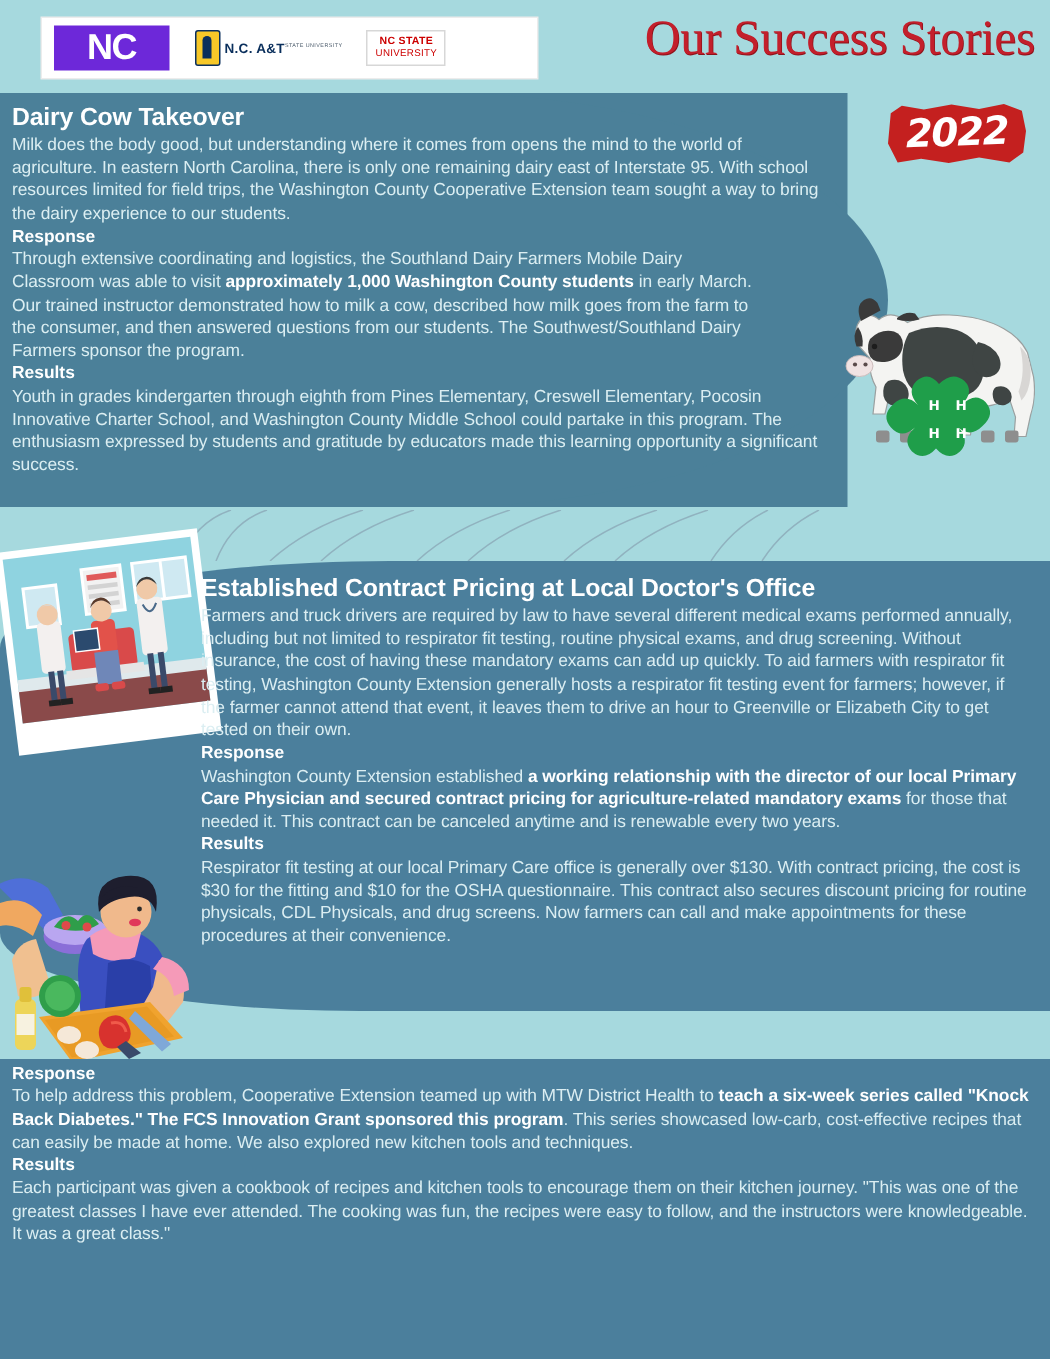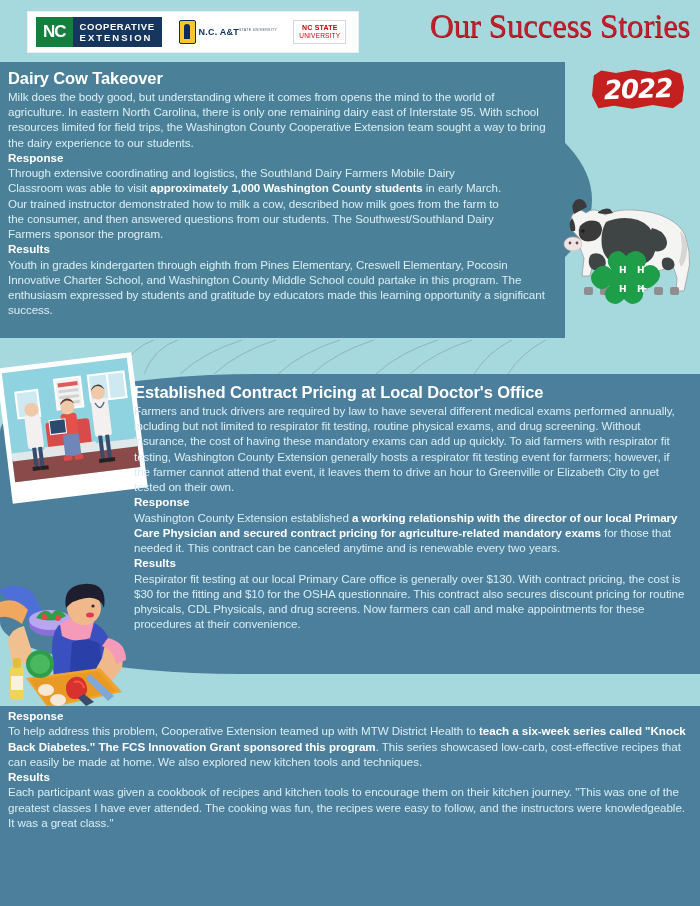--- a/index.html
+++ b/index.html
@@ -14,23 +14,23 @@
 
   
   .header{position:absolute;left:0;top:0;width:700px;height:62px;}
   .logo-band{
     position:absolute;left:28px;top:12px;width:330px;height:40px;
     background:#ffffff;display:flex;align-items:center;
     box-shadow:0 0 0 1px #ececec;
   }
   .ext-logo{display:flex;height:30px;margin-left:8px;}
   .ext-nc{
-    background:#15803d;color:#fff;font-weight:bold;font-size:17px;
+    background:#6d28d9;color:#fff;font-weight:bold;font-size:24px;
     display:flex;align-items:center;justify-content:center;
-    padding:0 7px;letter-spacing:-1px;font-family:"Liberation Sans",sans-serif;
+    padding:0 22px;letter-spacing:-1px;font-family:"Liberation Sans",sans-serif;
   }
   .ext-coop{
     background:#17365e;color:#fff;display:flex;flex-direction:column;
     justify-content:center;padding:0 7px;
   }
   .ext-coop span{
     font-size:9.5px;font-weight:bold;letter-spacing:0.6px;line-height:11px;
     display:block;
   }
   .ext-coop span.l2{letter-spacing:2.0px;}
@@ -139,24 +139,20 @@
 </head>
 <body>
 
 <div class="page">
 
   <div class="header">
 
     <div class="logo-band">
       <div class="ext-logo">
         <div class="ext-nc">NC</div>
-        <div class="ext-coop">
-          <span class="l1">COOPERATIVE</span>
-          <span class="l2">EXTENSION</span>
-        </div>
       </div>
 
       <div class="ncat">
         <div class="ncat-mark"></div>
         <div class="ncat-txt">
           <span class="t1">N.C. A&amp;T</span>
           <span class="t2">STATE UNIVERSITY</span>
         </div>
       </div>
 

